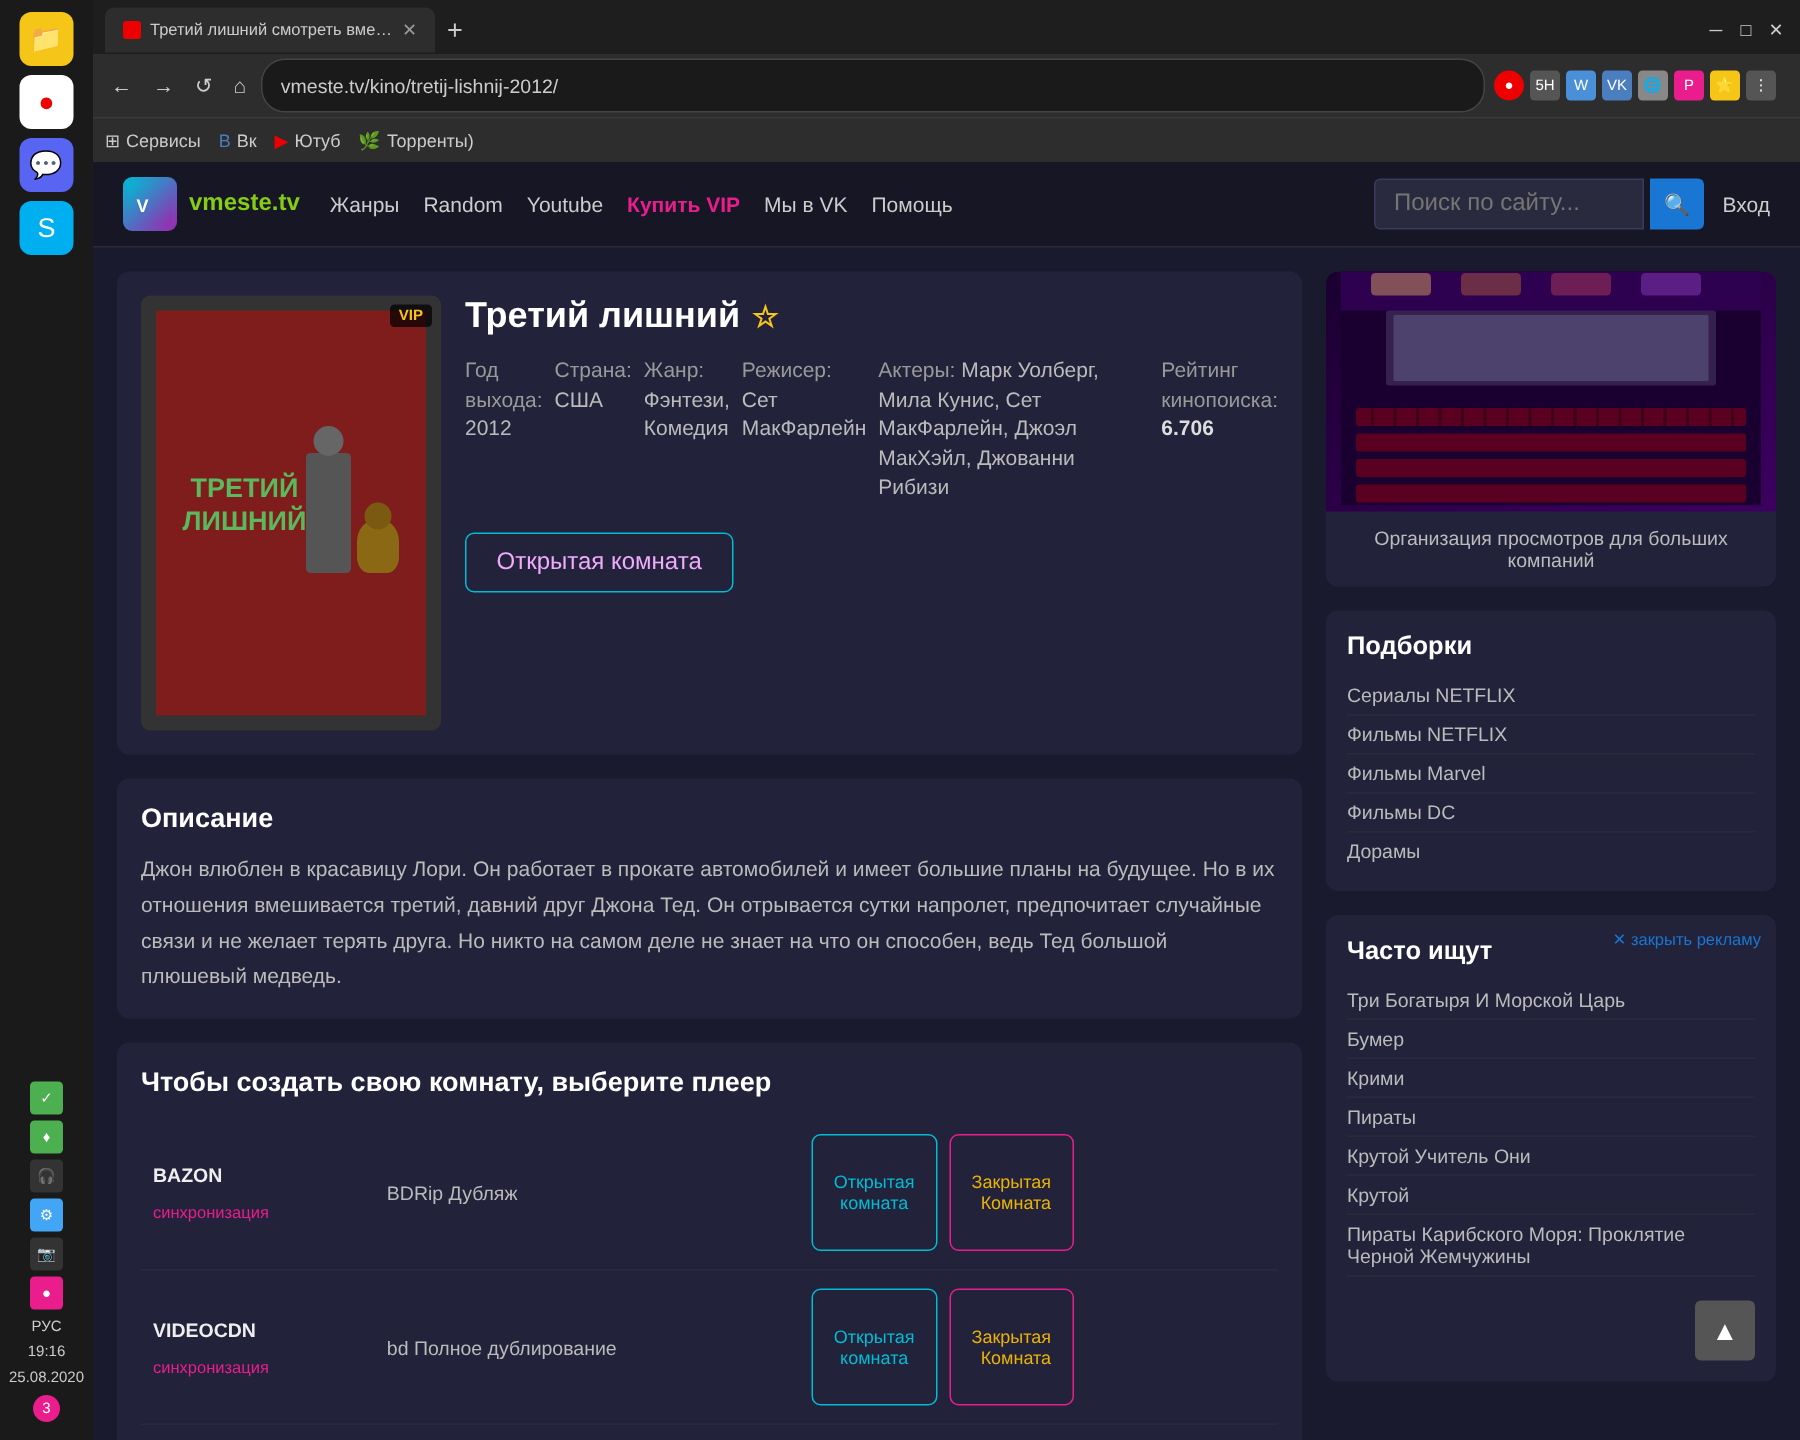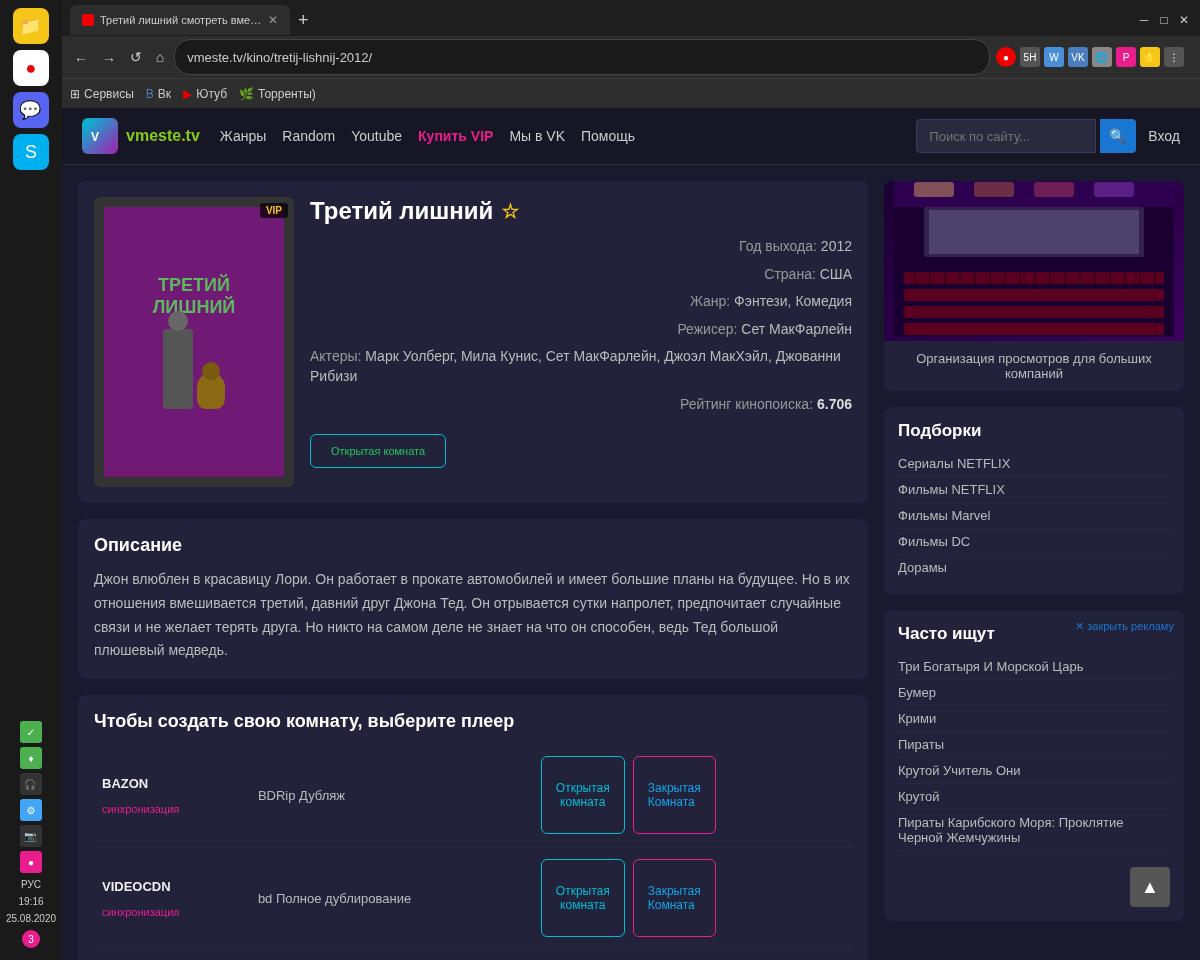--- a/index.html
+++ b/index.html
@@ -211,21 +211,21 @@
       display: flex;
       align-items: center;
       gap: 4px;
     }
     .search-input {
       background: #2a2a3e;
       border: 1px solid #3a3a5e;
       border-radius: 4px 0 0 4px;
       padding: 6px 12px;
       color: #ccc;
-      font-size: 13px;
+      font-size: 16px;
       width: 180px;
       height: 34px;
     }
     .search-btn {
       background: #1976d2;
       border: none;
       border-radius: 0 4px 4px 0;
       width: 36px;
       height: 34px;
       cursor: pointer;
@@ -297,48 +297,46 @@
       display: flex;
       align-items: center;
       gap: 8px;
     }
     .star-icon {
       color: #f5c518;
       font-size: 20px;
     }
     .movie-meta {
       display: flex;
-      flex-direction: column;
       gap: 8px;
       margin-bottom: 4px;
-      align-items: flex-end;
     }
     .meta-row {
       color: #bbb;
       font-size: 14px;
       line-height: 1.4;
     }
     .meta-label { color: #999; }
     .rating-value {
       font-weight: bold;
       color: #ddd;
     }
     .movie-actions {
       display: flex;
       gap: 12px;
       margin-top: 20px;
     }
     .btn-open-room {
       border: 1px solid #00bcd4;
       background: transparent;
-      color: #22c55e;
+      color: #f0abfc;
       padding: 10px 20px;
       border-radius: 6px;
       cursor: pointer;
-      font-size: 11px;
+      font-size: 16px;
     }
     .btn-closed-room {
       background: #e91e8c;
       border: none;
       color: #fff;
       padding: 10px 20px;
       border-radius: 6px;
       cursor: pointer;
       font-size: 14px;
       font-weight: bold;
@@ -404,26 +402,26 @@
       padding: 8px 14px;
       border-radius: 6px;
       cursor: pointer;
       font-size: 12px;
       text-align: center;
       min-width: 80px;
     }
     .btn-closed-sm {
       border: 1px solid #e91e8c;
       background: transparent;
-      color: #0ea5e9;
+      color: #eab308;
       padding: 24px 14px;
       border-radius: 6px;
       cursor: pointer;
       font-size: 12px;
-      text-align: left;
+      text-align: right;
       min-width: 80px;
     }
 
     
     .right-sidebar {
       width: 300px;
       min-width: 300px;
       display: flex;
       flex-direction: column;
       gap: 16px;
@@ -663,21 +661,21 @@
     </div>
 
     <div class="main-layout">
       <div class="content-col">
 
         <div class="movie-card">
           <div class="movie-poster">
             <div class="poster-vip">VIP</div>
             <div class="poster-bear-area">
 
-              <div style="background:#701a75;width:100%;height:100%;display:flex;flex-direction:column;align-items:center;justify-content:center;padding:10px;">
+              <div style="background:#7f1d1d;width:100%;height:100%;display:flex;flex-direction:row;align-items:center;justify-content:center;padding:10px;">
                 <div style="color:#5cb85c;font-size:18px;font-weight:bold;text-align:center;line-height:1.2;margin-bottom:10px;">ТРЕТИЙ<br>ЛИШНИЙ</div>
 
                 <div style="display:flex;align-items:flex-end;gap:4px;">
                   <div style="width:30px;height:80px;background:#555;border-radius:3px;position:relative;">
                     <div style="width:20px;height:20px;background:#666;border-radius:50%;position:absolute;top:-18px;left:50%;transform:translateX(-50%);"></div>
                   </div>
 
                   <div style="width:28px;height:35px;background:#8B6914;border-radius:40% 40% 30% 30%;position:relative;">
                     <div style="width:18px;height:18px;background:#7a5a10;border-radius:50%;position:absolute;top:-12px;left:50%;transform:translateX(-50%);"></div>
                   </div>

